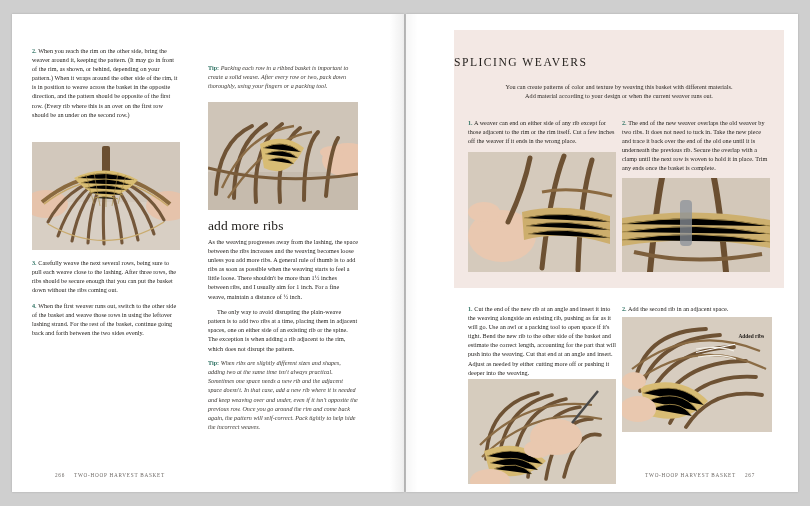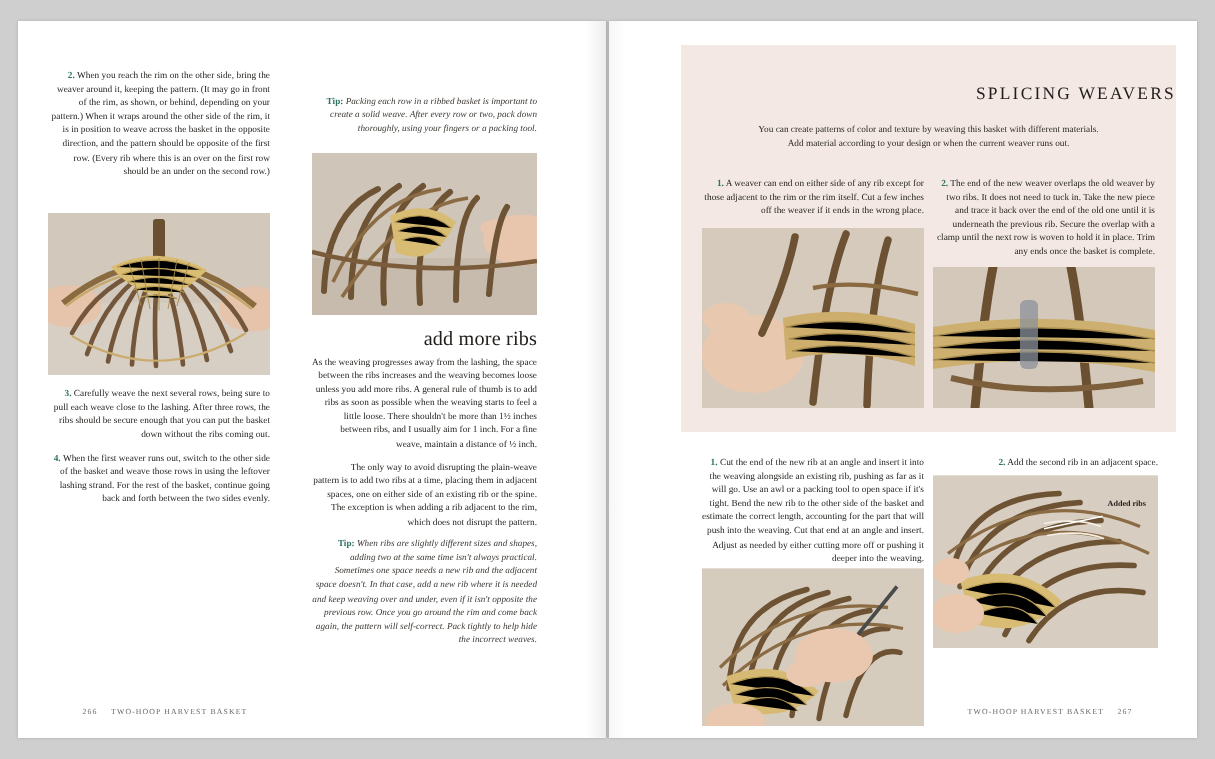--- a/index.html
+++ b/index.html
@@ -37,21 +37,21 @@
     background: linear-gradient(to right, rgba(0,0,0,0.0) 0%, rgba(0,0,0,0.055) 42%, rgba(0,0,0,0.075) 50%, rgba(0,0,0,0.035) 58%, rgba(0,0,0,0) 100%);
     pointer-events: none;
   }
 
   
   .body-col {
     position: absolute;
     font-size: 6.2px;
     line-height: 9.1px;
     color: #25221f;
-    text-align: right;
+    text-align: left;
     letter-spacing: 0.02px;
   }
   .body-col p { margin: 0 0 6.5px 0; }
   .body-col p.tight { margin-bottom: 0; }
   .indent { text-indent: 9px; }
   .stepnum {
     color: #2e7263;
     font-weight: bold;
   }
   .tip {
@@ -83,21 +83,21 @@
   .photo .sky { position:absolute; inset:0; }
 
   
   .tint-panel {
     position: absolute;
     background: #f3e8e4;
   }
   .panel-title {
     position: absolute;
     width: 100%;
-    text-align: right;
+    text-align: left;
     font-size: 11.6px;
     letter-spacing: 1.5px;
     color: #201d1a;
   }
   .panel-sub {
     position: absolute;
     text-align: center;
     font-size: 6.2px;
     line-height: 9.2px;
     color: #2c2824;

